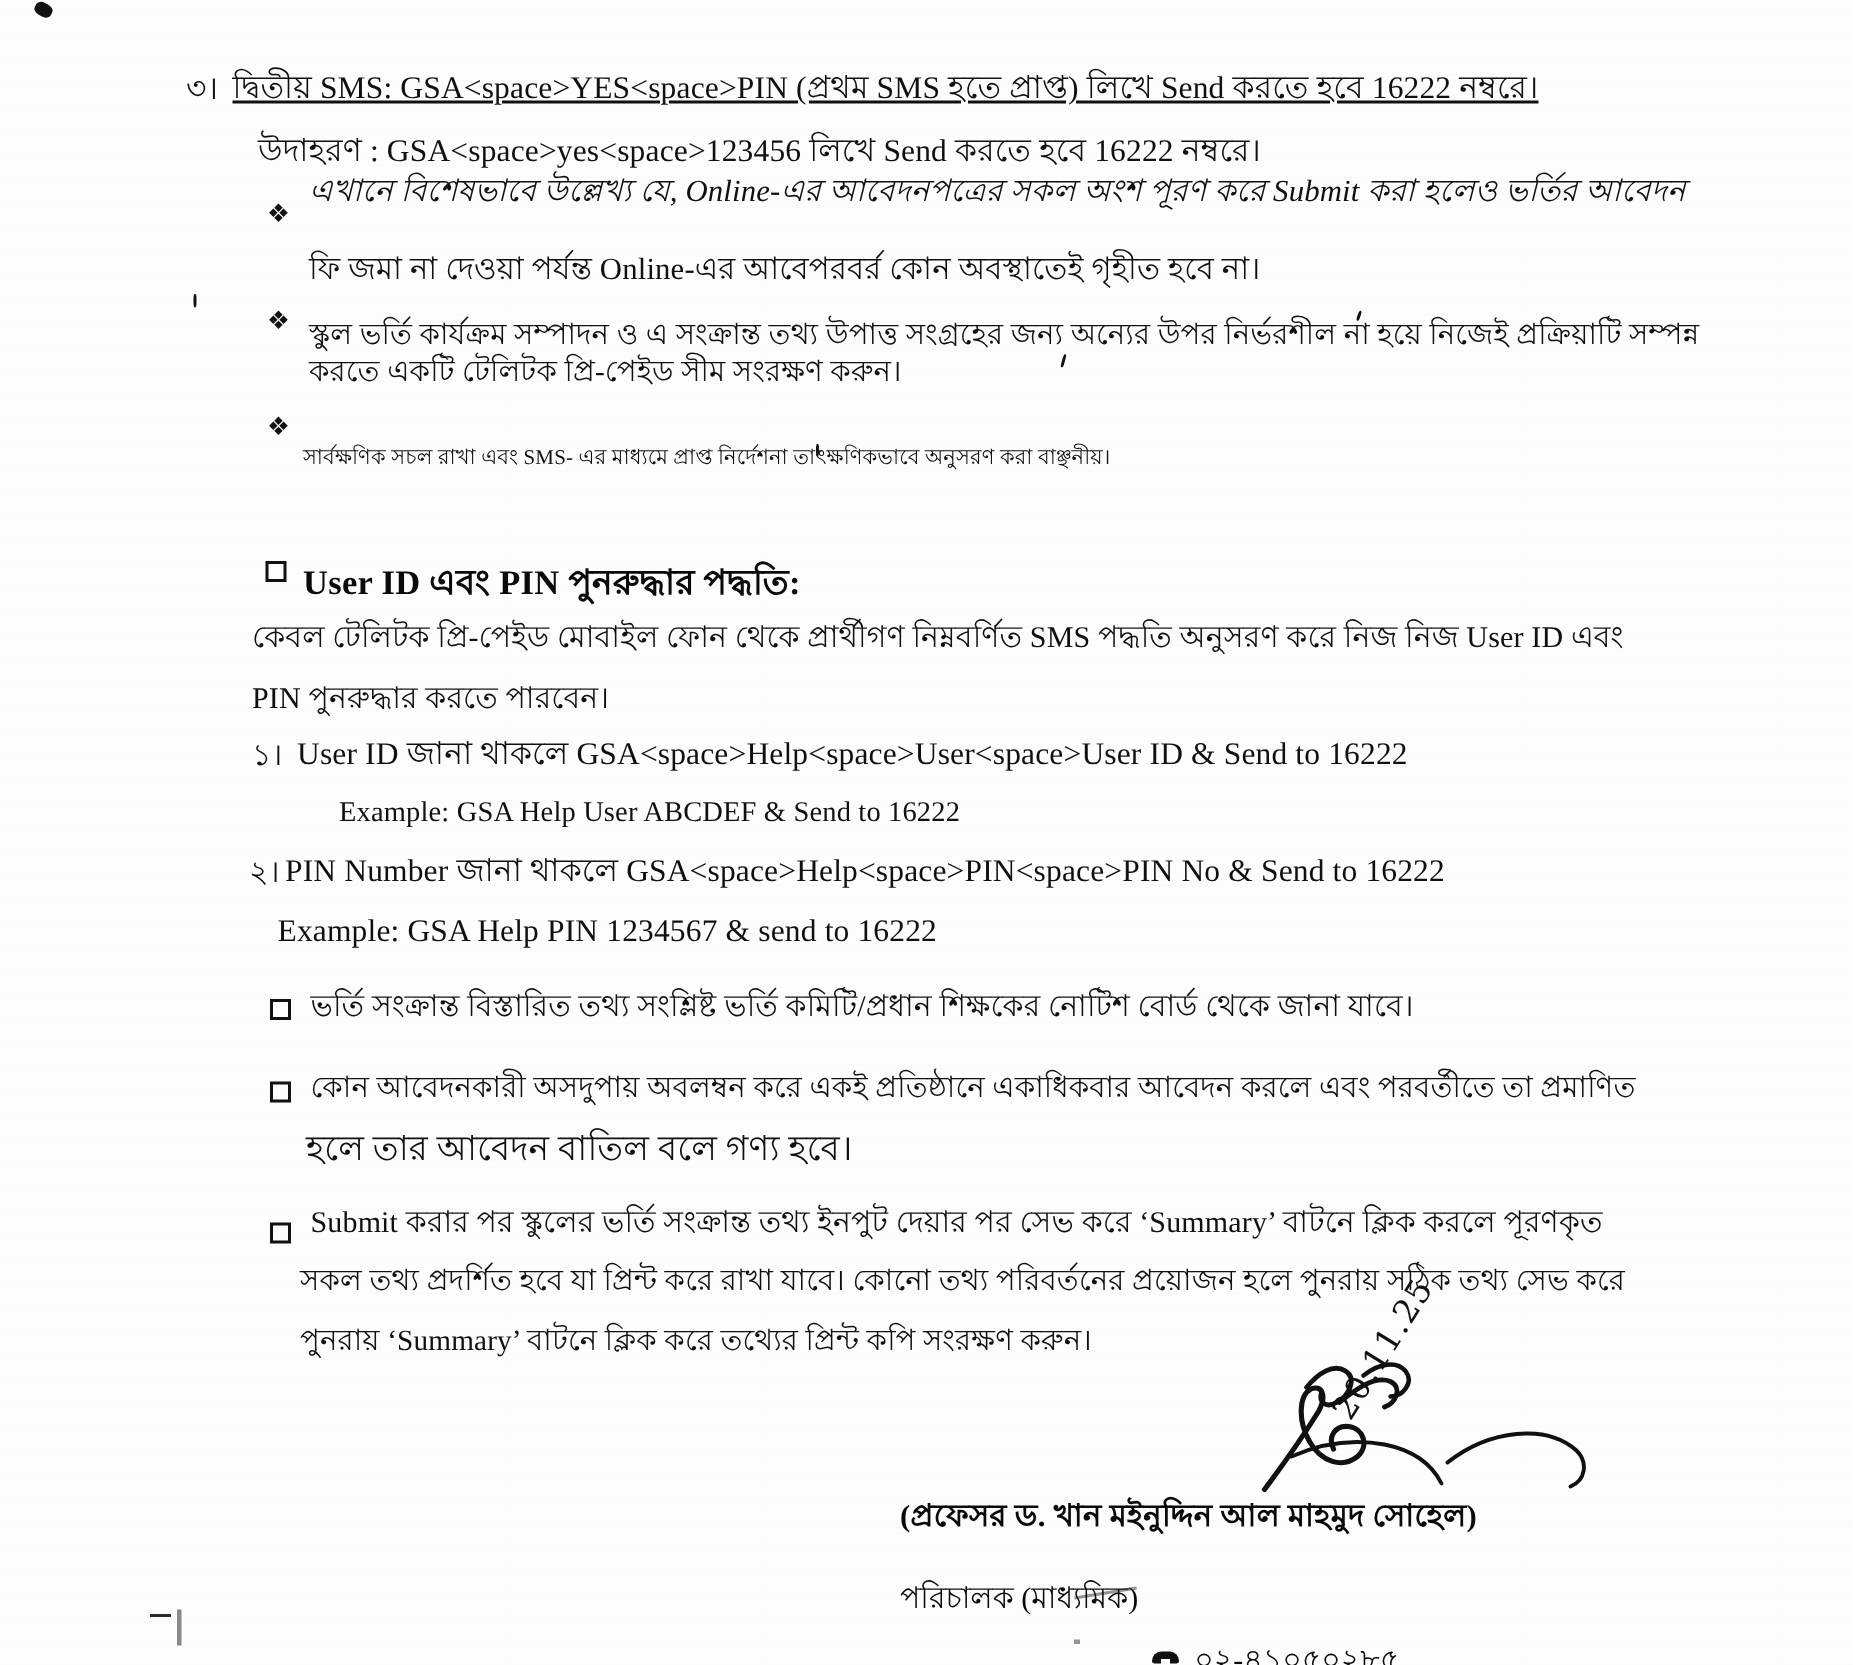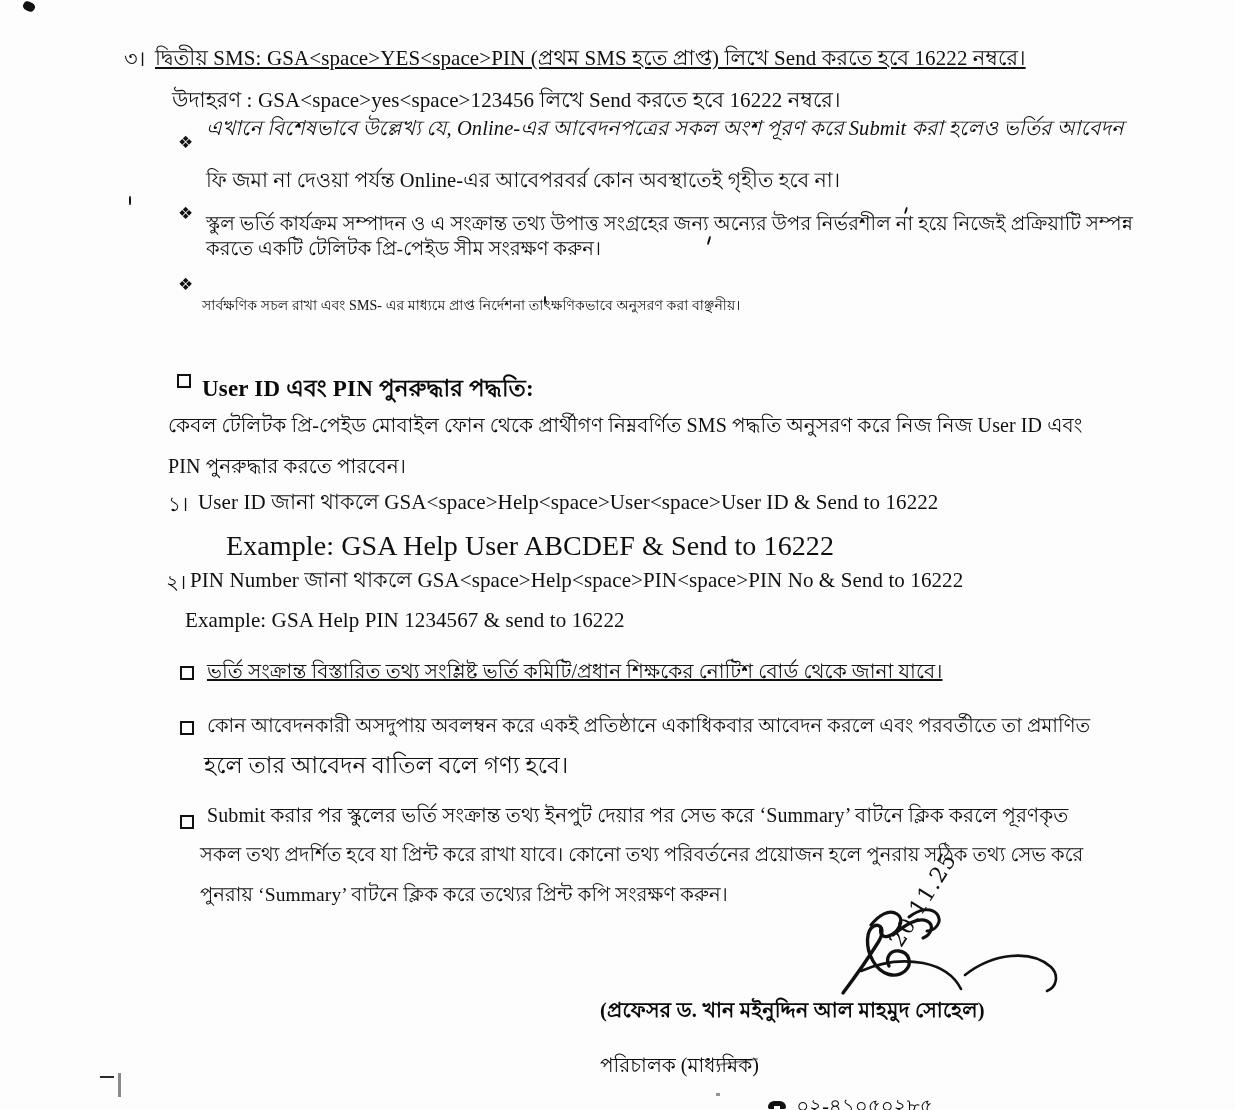--- a/index.html
+++ b/index.html
@@ -177,28 +177,28 @@
   <div class="row ln bn" style="left:202px;top:299px;font-size:14px;">সার্বক্ষণিক সচল রাখা এবং SMS- এর মাধ্যমে প্রাপ্ত নির্দেশনা তাৎক্ষণিকভাবে অনুসরণ করা বাঞ্ছনীয়।</div>
 
   <div class="checkbox-glyph" style="left:177px;top:374px;"></div>
   <div class="heading-line bn" style="left:202px;top:370px;">User ID এবং PIN পুনরুদ্ধার পদ্ধতি:</div>
 
   <div class="row ln bn" style="left:168px;top:415px;font-size:20px;">কেবল টেলিটক প্রি-পেইড মোবাইল ফোন থেকে প্রার্থীগণ নিম্নবর্ণিত SMS পদ্ধতি অনুসরণ করে নিজ নিজ User ID   এবং</div>
   <div class="row ln bn" style="left:168px;top:456px;font-size:20px;">PIN পুনরুদ্ধার করতে পারবেন।</div>
 
   <div class="row ln bn" style="left:168px;top:494px;font-size:20px;">১।</div>
   <div class="row ln bn" style="left:198px;top:492px;font-size:21px;">User ID জানা থাকলে GSA&lt;space&gt;Help&lt;space&gt;User&lt;space&gt;User ID &amp; Send to 16222</div>
-  <div class="row ln bn" style="left:226px;top:532px;font-size:28px;text-align:center;">Example: GSA Help User ABCDEF &amp; Send to 16222</div>
+  <div class="row ln bn" style="left:226px;top:532px;font-size:19px;text-align:center;">Example: GSA Help User ABCDEF &amp; Send to 16222</div>
 
   <div class="row ln bn" style="left:166px;top:572px;font-size:20px;">২।</div>
   <div class="row ln bn" style="left:190px;top:570px;font-size:21px;">PIN Number জানা থাকলে GSA&lt;space&gt;Help&lt;space&gt;PIN&lt;space&gt;PIN No &amp; Send to 16222</div>
   <div class="row ln bn" style="left:185px;top:610px;font-size:21px;">Example: GSA Help PIN 1234567 &amp; send to 16222</div>
 
   <div class="checkbox-glyph" style="left:180px;top:666px;"></div>
-  <div class="row ln bn" style="left:207px;top:661px;font-size:20px;text-decoration:underline;">ভর্তি সংক্রান্ত বিস্তারিত তথ্য সংশ্লিষ্ট ভর্তি কমিটি/প্রধান শিক্ষকের নোটিশ বোর্ড থেকে জানা যাবে।</div>
+  <div class="row ln bn" style="left:207px;top:661px;font-size:20px;">ভর্তি সংক্রান্ত বিস্তারিত তথ্য সংশ্লিষ্ট ভর্তি কমিটি/প্রধান শিক্ষকের নোটিশ বোর্ড থেকে জানা যাবে।</div>
 
   <div class="checkbox-glyph" style="left:180px;top:721px;"></div>
   <div class="row ln bn" style="left:207px;top:716px;font-size:19.5px;">কোন আবেদনকারী অসদুপায় অবলম্বন করে একই প্রতিষ্ঠানে একাধিকবার আবেদন করলে এবং পরবর্তীতে তা প্রমাণিত</div>
   <div class="row ln bn" style="left:204px;top:754px;font-size:23px;">হলে তার আবেদন বাতিল বলে গণ্য হবে।</div>
 
   <div class="checkbox-glyph" style="left:180px;top:815px;"></div>
   <div class="row ln bn" style="left:207px;top:805px;font-size:20px;">Submit করার পর স্কুলের ভর্তি সংক্রান্ত তথ্য ইনপুট দেয়ার পর সেভ করে ‘Summary’ বাটনে ক্লিক করলে পূরণকৃত</div>
   <div class="row ln bn" style="left:200px;top:845px;font-size:19.5px;">সকল তথ্য প্রদর্শিত হবে যা প্রিন্ট করে রাখা যাবে। কোনো তথ্য পরিবর্তনের প্রয়োজন হলে পুনরায় সঠিক তথ্য সেভ করে</div>
   <div class="row ln bn" style="left:200px;top:885px;font-size:19.5px;">পুনরায় ‘Summary’ বাটনে ক্লিক করে তথ্যের প্রিন্ট কপি সংরক্ষণ করুন।</div>
 

